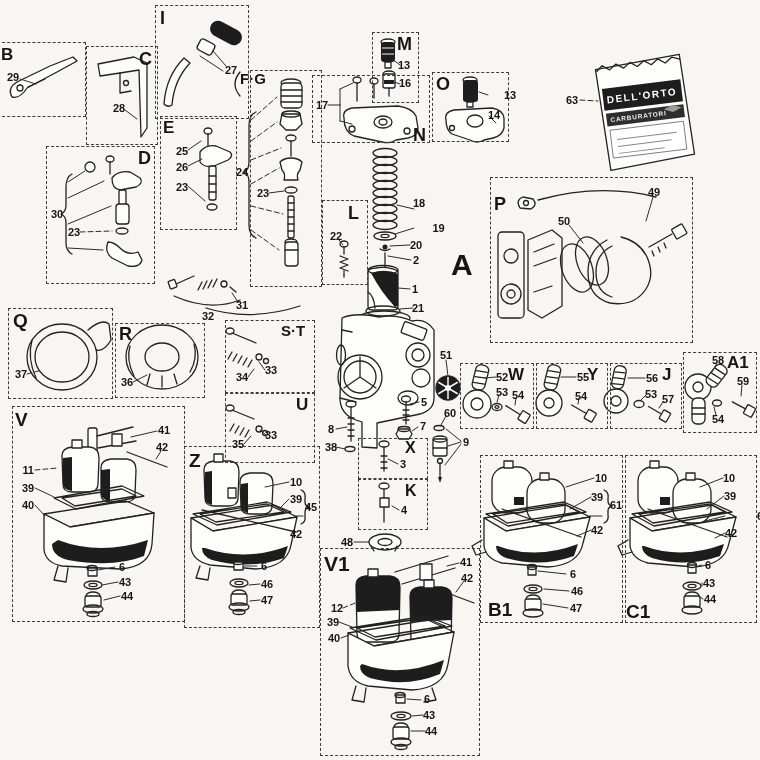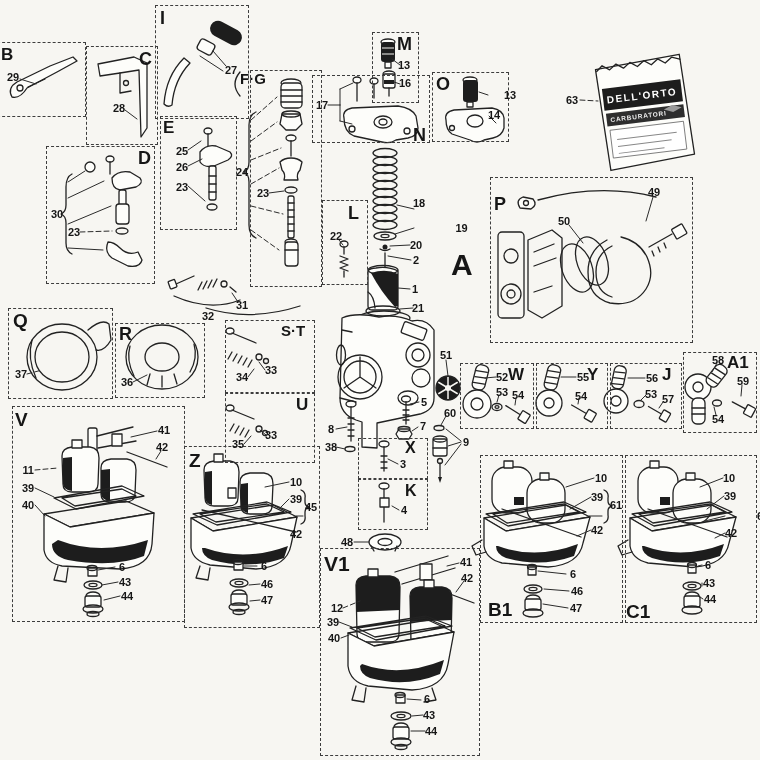--- a/index.html
+++ b/index.html
@@ -556,21 +556,21 @@
     <div class="callout" style="left: 242px; top: 172px;">24</div>
     <div class="callout" style="left: 263px; top: 193px;">23</div>
     <div class="callout" style="left: 404px; top: 65px;">13</div>
     <div class="callout" style="left: 405px; top: 83px;">16</div>
     <div class="callout" style="left: 322px; top: 105px;">17</div>
     <div class="callout" style="left: 494px; top: 95px; margin-left: 16px;">13</div>
     <div class="callout" style="left: 494px; top: 115px;">14</div>
     <div class="callout" style="left: 572px; top: 100px;">63</div>
     <div class="callout" style="left: 336px; top: 236px;">22</div>
     <div class="callout" style="left: 419px; top: 203px;">18</div>
-    <div class="callout" style="left: 440px; top: 228px; padding-left: 43px;">19</div>
+    <div class="callout" style="left: 417px; top: 228px; padding-left: 43px;">19</div>
     <div class="callout" style="left: 416px; top: 245px;">20</div>
     <div class="callout" style="left: 416px; top: 260px;">2</div>
     <div class="callout" style="left: 415px; top: 289px;">1</div>
     <div class="callout" style="left: 418px; top: 308px;">21</div>
     <div class="callout" style="left: 446px; top: 355px;">51</div>
     <div class="callout" style="left: 424px; top: 402px;">5</div>
     <div class="callout" style="left: 423px; top: 426px;">7</div>
     <div class="callout" style="left: 331px; top: 429px;">8</div>
     <div class="callout" style="left: 331px; top: 447px;">38</div>
     <div class="callout" style="left: 450px; top: 413px;">60</div>

